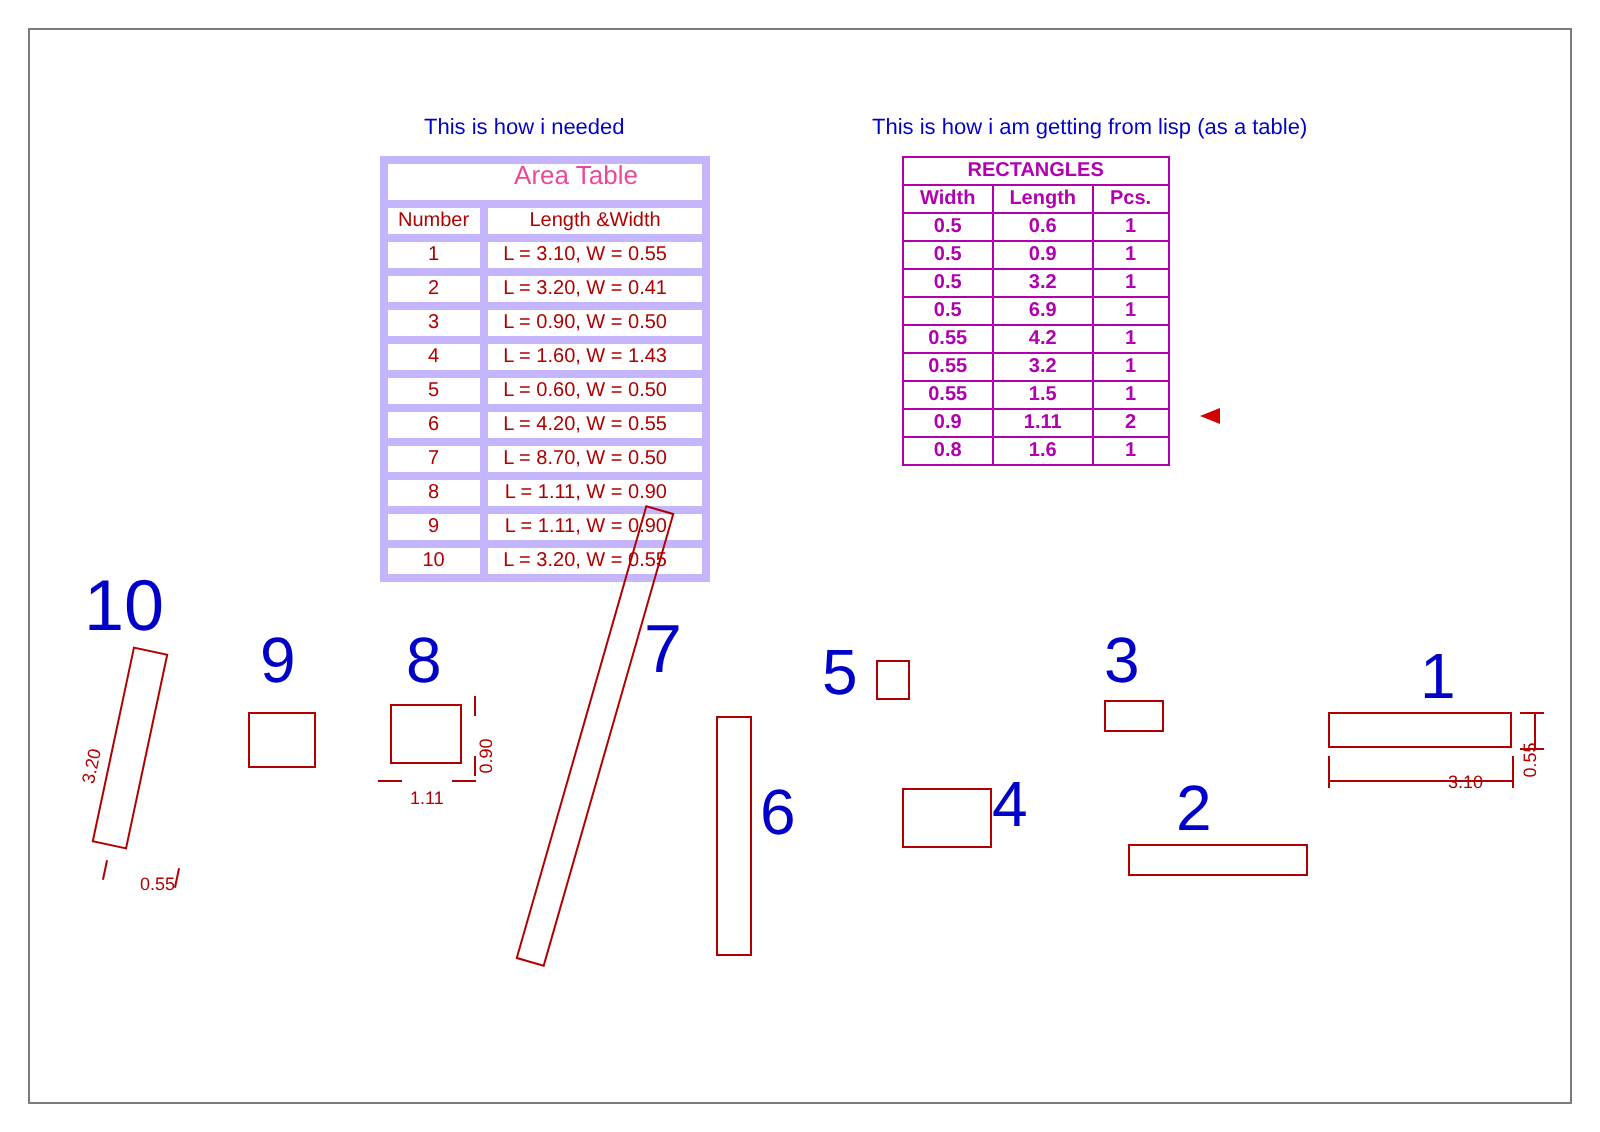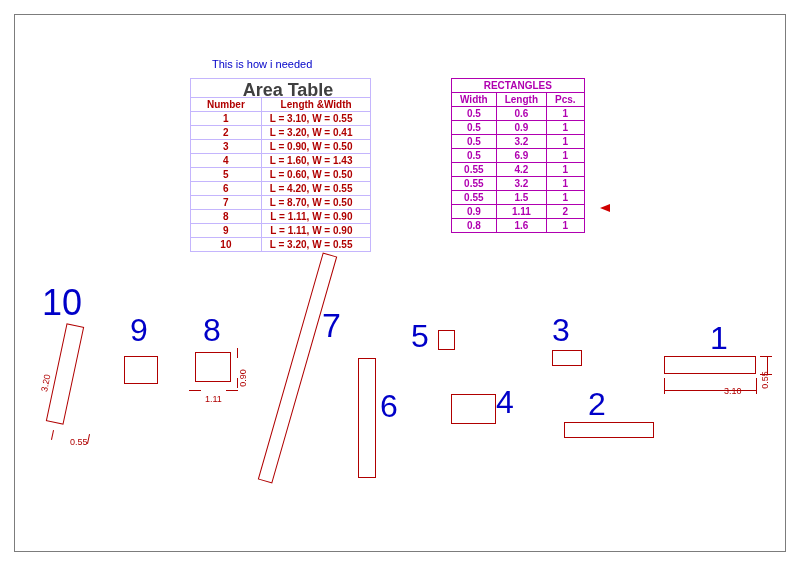--- a/index.html
+++ b/index.html
@@ -1,22 +1,22 @@
 <!DOCTYPE html>
 <html><head>
 <meta charset="utf-8">
 <style>
   html,body{margin:0;padding:0;background:#f0f0f0;font-family:Arial,Helvetica,sans-serif}
   .sheet{position:relative;width:800px;height:566px;background:#fff;box-sizing:border-box}
   .frame{position:absolute;left:14px;top:14px;right:14px;bottom:14px;border:1px solid #7c7c7c}
   .caption{position:absolute;font-size:11px;color:#0000c8;white-space:nowrap}
   
-  .areaTitle{position:absolute;color:#404040;font-size:18px;font-weight:bold;text-align:center}
+  .areaTitle{position:absolute;color:#ec4899;font-size:13px;font-weight:normal;text-align:center}
   .areaTable{position:absolute;border-collapse:collapse;font-size:10px;color:#b00000}
-  .areaTable th,.areaTable td{border:1px solid #c4b5fd;padding:1px 16px;text-align:center;font-weight:bold}
+  .areaTable th,.areaTable td{border:4px solid #c4b5fd;padding:1px 5px;text-align:center;font-weight:normal}
   .areaTable td.lw{text-align:right;padding-left:8px;padding-right:18px}
   
   .rectTable{position:absolute;border-collapse:collapse;font-size:10px;color:#b000b0}
   .rectTable th,.rectTable td{border:1px solid #b000b0;padding:1px 8px;text-align:center;font-weight:bold}
   .rectTitle td{color:#b000b0}
   
   .arrow{position:absolute;width:0;height:0;border-top:4px solid transparent;border-bottom:4px solid transparent;border-right:10px solid #d00000}
   
   .num{position:absolute;color:#0000c8;font-family:Arial;font-weight:normal}
   .dim{position:absolute;font-size:9px;color:#b00000;white-space:nowrap}
@@ -24,20 +24,21 @@
   .rect{position:absolute;border:1px solid #b00000;background:transparent;box-sizing:border-box}
   .rotRect{position:absolute;border:1px solid #b00000;background:transparent;box-sizing:border-box}
 </style>
 </head>
 <body>
 
 <div class="sheet">
   <div class="frame"></div>
 
   <div class="caption" style="left:212px;top:58px">This is how i needed</div>
+  <div class="caption" style="left:436px;top:58px">This is how i am getting from lisp (as a table)</div>
 
   <div class="areaTitle" style="left:228px;top:80px;width:120px">Area Table</div>
   <table class="areaTable" style="left:190px;top:78px">
     <tbody>
         <tr>
           <th colspan="2" style="height:16px"></th>
         </tr>
     <tr>
       <th>Number</th>
       <th>Length   &amp;Width</th>

